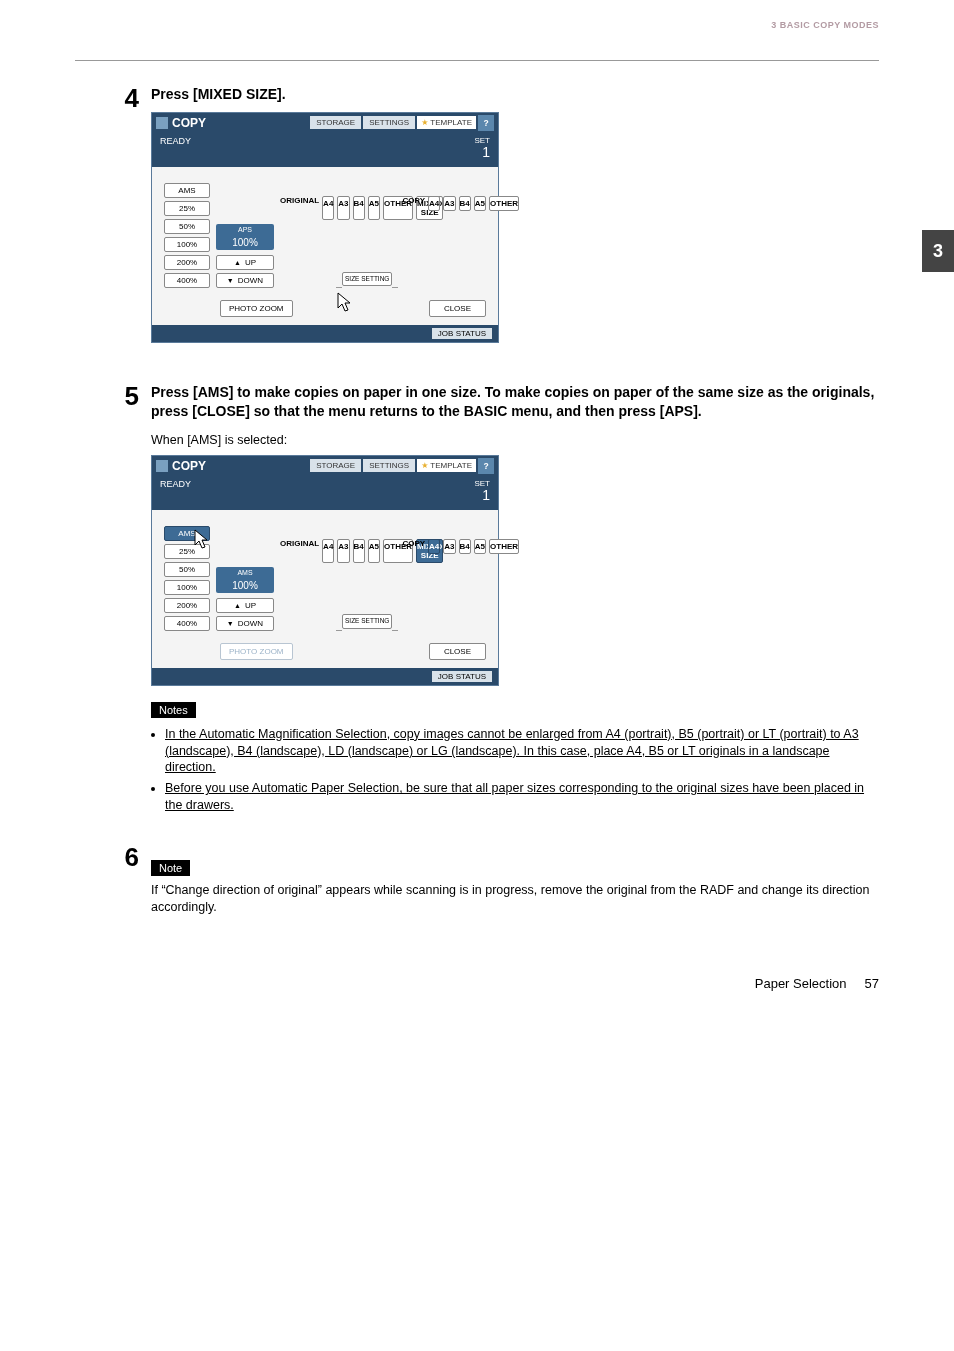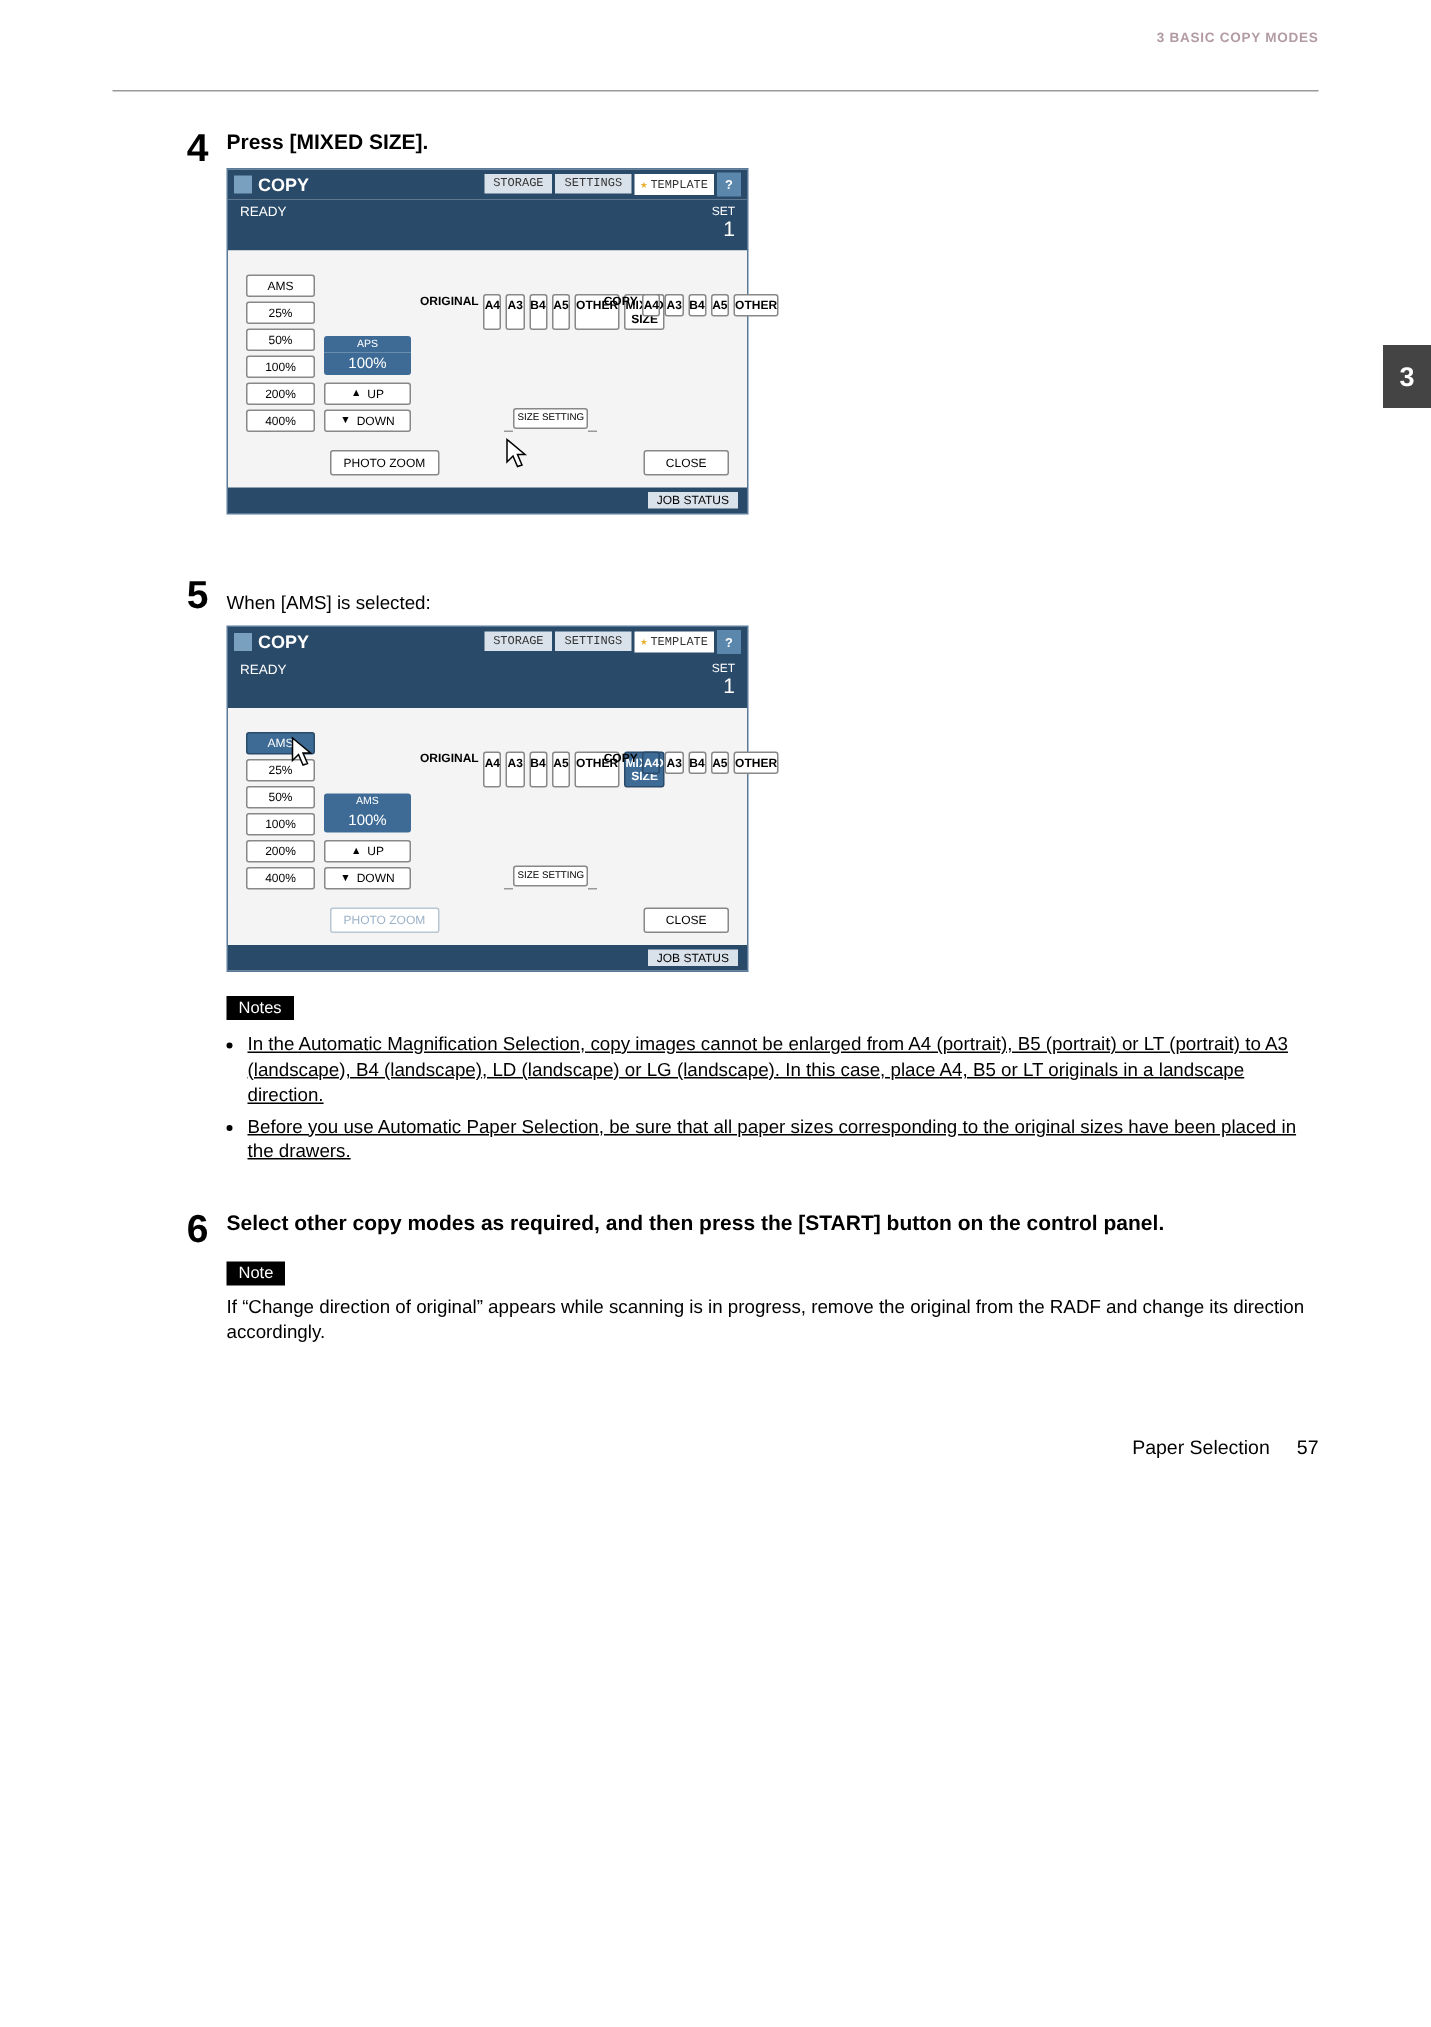--- a/index.html
+++ b/index.html
@@ -99,21 +99,20 @@
     display: inline-block;
   }
   .ss-top .spacer { flex: 1; }
   .ss-topbtn {
     background: #d9e2ea;
     color: #333;
     font-size: 8px;
     padding: 2px 6px;
     margin-left: 2px;
     text-transform: uppercase;
-    font-family: Liberation Mono, monospace;
   }
   .ss-topbtn.template {
     background: #fff;
     color: #333;
     padding: 2px 4px;
   }
   .ss-topbtn.star::before {
     content: "★";
     color: #e8b030;
     margin-right: 2px;
@@ -389,20 +388,21 @@
               <path d="M3 2 L3 17 L7 13 L10 20 L13 19 L10 12 L15 12 Z" fill="#fff" stroke="#000" stroke-width="1"></path>
             </svg>
         </div>
       </div>
     </div>
   </div>
 
   <div class="step" style="margin-top:40px;">
     <div class="step-num">5</div>
     <div class="step-body">
+      <div class="step-title">Press [AMS] to make copies on paper in one size. To make copies on paper of the same size as the originals, press [CLOSE] so that the menu returns to the BASIC menu, and then press [APS].</div>
       <div class="step-sub">When [AMS] is selected:</div>
 
       
       <div class="screenshot">
         <div class="ss-top">
           <span class="icon-doc"></span>
           <span class="title">COPY</span>
           <span class="spacer"></span>
           <span class="ss-topbtn">STORAGE</span>
           <span class="ss-topbtn">SETTINGS</span>
@@ -480,21 +480,20 @@
       <ul class="notes-list">
         <li>In the Automatic Magnification Selection, copy images cannot be enlarged from A4 (portrait), B5 (portrait) or LT (portrait) to A3 (landscape), B4 (landscape), LD (landscape) or LG (landscape). In this case, place A4, B5 or LT originals in a landscape direction.</li>
         <li>Before you use Automatic Paper Selection, be sure that all paper sizes corresponding to the original sizes have been placed in the drawers.</li>
       </ul>
     </div>
   </div>
 
   <div class="step" style="margin-top:26px;">
     <div class="step-num">6</div>
     <div class="step-body">
-      <div class="step-title">Select other copy modes as required, and then press the [START] button on the control panel.</div>
       <div class="notes-label">Note</div>
       <div class="text-block">If “Change direction of original” appears while scanning is in progress, remove the original from the RADF and change its direction accordingly.</div>
     </div>
   </div>
 
   <div class="page-footer">
     <span>Paper Selection</span>
     <span>57</span>
   </div>
 </div>

